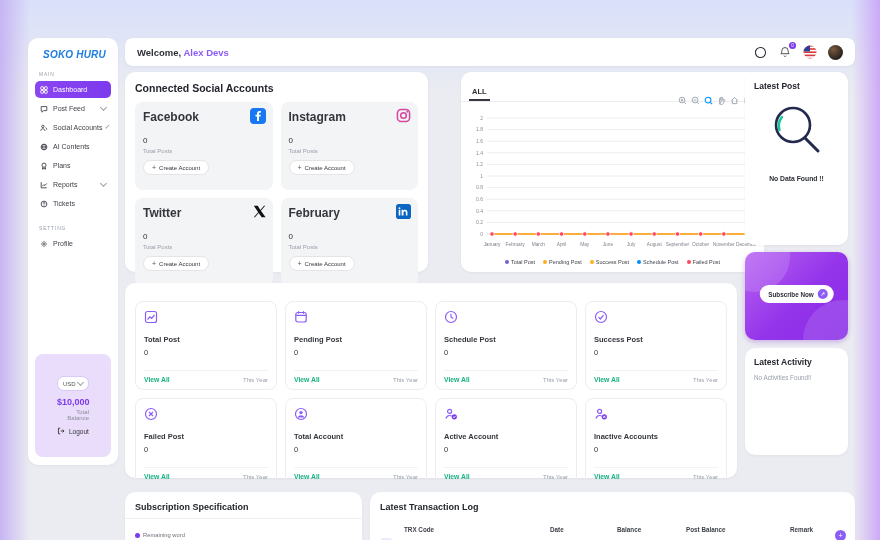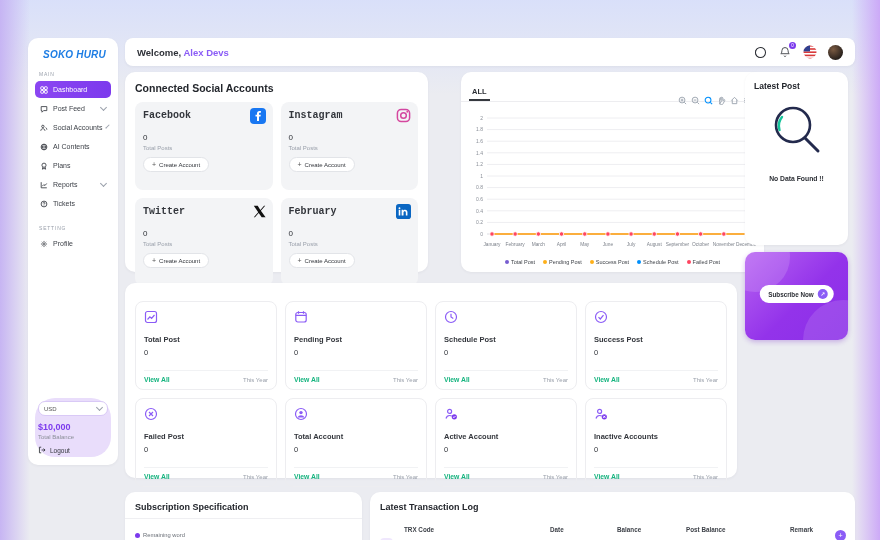--- a/index.html
+++ b/index.html
@@ -17,21 +17,21 @@
     display:flex;flex-direction:column;}
   .logo{font-size:10px;font-weight:bold;font-style:italic;color:#1d7de4;letter-spacing:.2px;margin:2px 0 0 3px;text-align:center;}
   .nav-section{font-size:5px;color:#9aa0ab;letter-spacing:.8px;margin:11px 0 4px 4px;}
   .nav-item{display:flex;align-items:center;gap:5px;height:17px;padding:0 5px;border-radius:5px;
     font-size:7px;color:#3d4148;margin-bottom:2px;cursor:pointer;}
   .nav-item svg{flex:0 0 auto;}
   .nav-item .lbl{flex:1;white-space:nowrap;}
   .nav-item.active{background:linear-gradient(90deg,#8b46f2,#7c3aed);color:#fff;}
   .chev{width:4px;height:4px;border-right:1px solid #9aa0ab;border-bottom:1px solid #9aa0ab;
     transform:rotate(45deg);margin-top:-2px;}
-  .balance-card{margin-top:auto;background:#e9ddfb;border-radius:20px;padding:3px;box-sizing:border-box;}
+  .balance-card{margin-top:auto;background:#e9ddfb;border-radius:8px;padding:22px;box-sizing:border-box;text-align:right;}
   .currency-select{background:#fff;border:1px solid #d9c9f6;border-radius:7px;height:13px;
     display:flex;align-items:center;justify-content:space-between;padding:0 5px;font-size:6px;color:#555;cursor:pointer;}
   .balance-amount{color:#7c3aed;font-weight:bold;font-size:9px;margin-top:6px;}
   .balance-label{font-size:6px;color:#8b8f99;margin-top:2px;}
   .logout-row{display:flex;align-items:center;gap:4px;font-size:6.5px;color:#33363c;margin-top:6px;cursor:pointer;}
 
   
   .header{left:125px;top:38px;width:730px;height:28px;border-radius:8px;display:flex;align-items:center;
     padding:0 12px;box-sizing:border-box;}
   .welcome{font-size:9.5px;font-weight:bold;color:#2e3138;}
@@ -40,21 +40,21 @@
   .hicon{position:relative;width:14px;height:14px;display:flex;align-items:center;justify-content:center;cursor:pointer;}
   .badge{position:absolute;top:-3px;right:-4px;background:#7c3aed;color:#fff;font-size:4.5px;
     width:7px;height:7px;border-radius:50%;display:flex;align-items:center;justify-content:center;}
   .avatar{width:15px;height:15px;border-radius:50%;background:radial-gradient(circle at 35% 30%,#7a5a42,#2a221d 70%,#15161a);}
 
   
   .social-card{left:125px;top:72px;width:303px;height:200px;padding:10px;box-sizing:border-box;}
   .panel-title{font-size:10.5px;font-weight:bold;color:#23262c;}
   .social-grid{display:grid;grid-template-columns:1fr 1fr;gap:8px;margin-top:8px;}
   .social-tile{position:relative;background:#f3f4f6;border-radius:8px;padding:8px;height:72px;}
-  .social-name{font-size:10px;font-weight:bold;color:#33363c;font-family:Liberation Mono, monospace;}
+  .social-name{font-size:12px;font-weight:bold;color:#33363c;}
   .social-badge{position:absolute;top:6px;right:7px;}
   .social-value{font-size:8px;color:#2d3036;margin-top:12px;}
   .social-sub{font-size:6px;color:#9aa0ab;margin-top:3px;}
   .create-btn{display:inline-flex;align-items:center;gap:3px;background:#fff;border:1px solid #e2e4e8;
     border-radius:999px;font-size:6px;color:#33363c;padding:3px 8px;margin-top:6px;cursor:pointer;}
   .create-btn::before{content:"+";font-size:7px;color:#555;}
 
   
   .chart-card{left:434px;top:72px;width:303px;height:200px;padding:8px 8px 20px;box-sizing:border-box;margin-left:27px;}
   .chart-tab{display:inline-block;font-size:7.5px;font-weight:bold;color:#2c2f35;
@@ -410,20 +410,24 @@
     <div class="no-data">No Data Found !!</div>
   </div>
 
   <div class="banner">
     <div class="subscribe-btn">
       <span>Subscribe Now</span>
       <span class="sub-arrow"></span>
     </div>
   </div>
 
+  <div class="card latest-activity">
+    <div class="lp-title">Latest Activity</div>
+    <div class="la-empty">No Activities Found!!</div>
+  </div>
 
   <div class="card overview-card">
     <div class="ov-grid" id="ov-grid">
         <div class="ov-tile">
           <span><svg width="14" height="14" viewBox="0 0 14 14" fill="none" stroke="#8b5cf6" stroke-width="1.2">
               <rect x="1.5" y="1.5" width="11" height="11" rx="2"></rect>
               <path d="M3.5 9.5l2.4-2.6 1.7 1.5 2.9-3.4"></path>
             </svg></span>
           <div class="ov-title">Total Post</div>
           <div class="ov-value">0</div>

